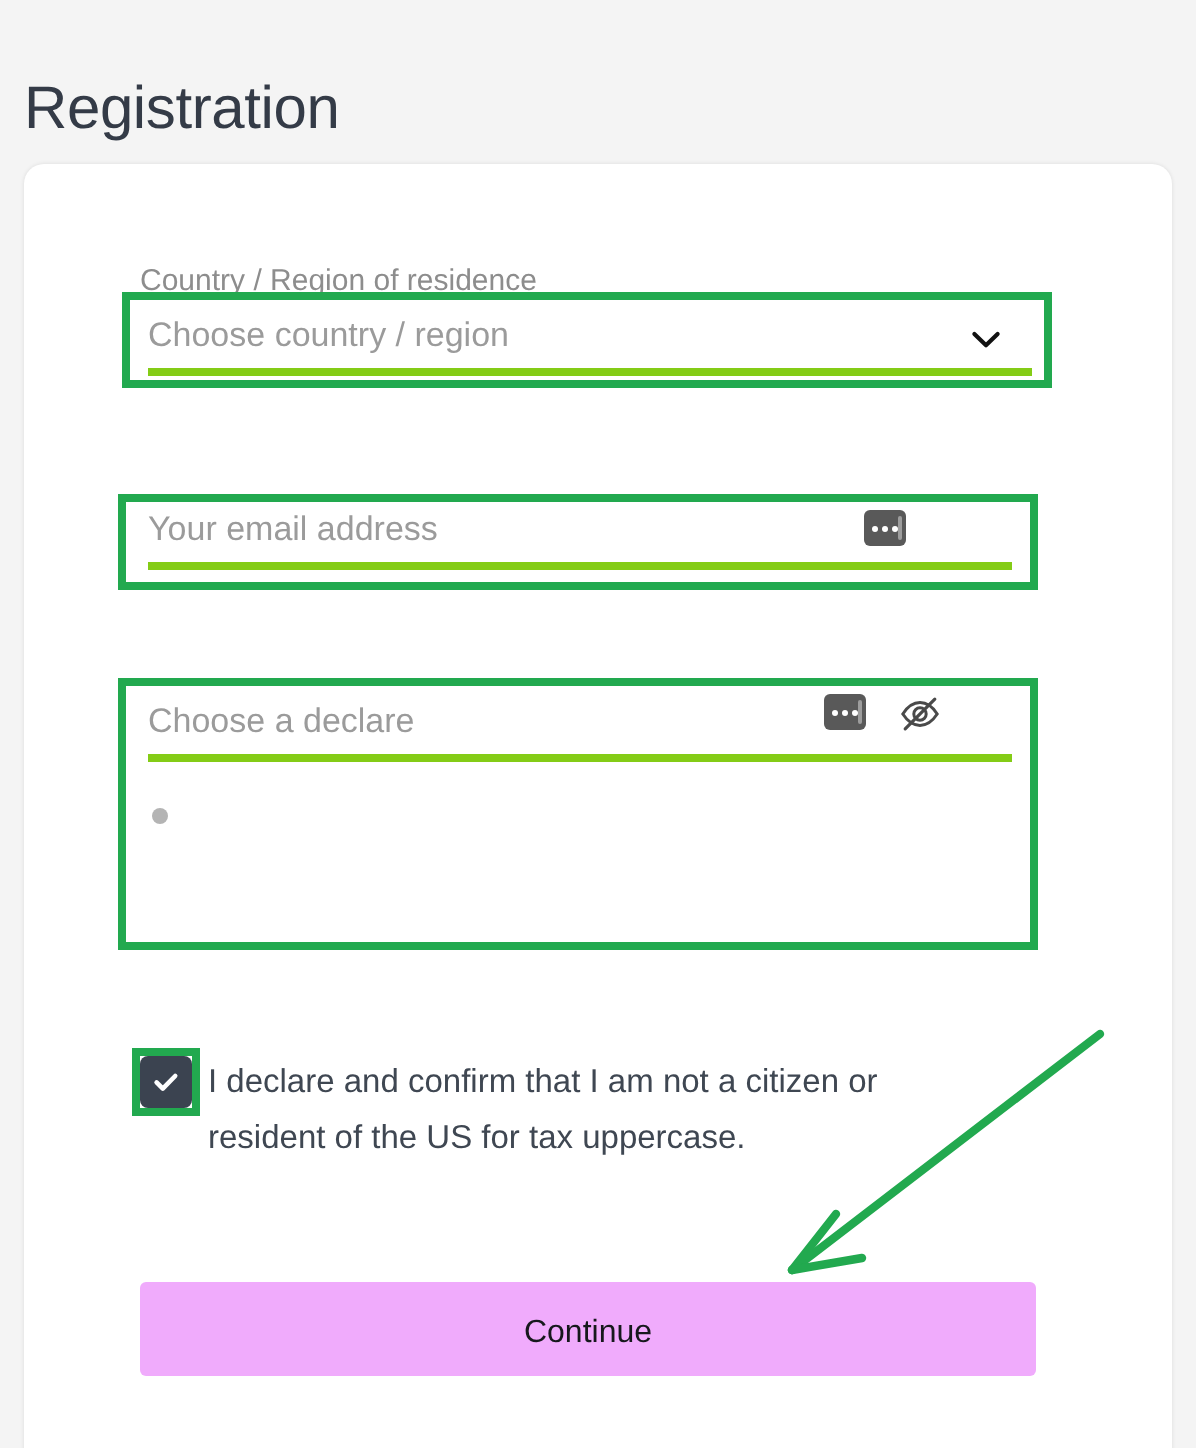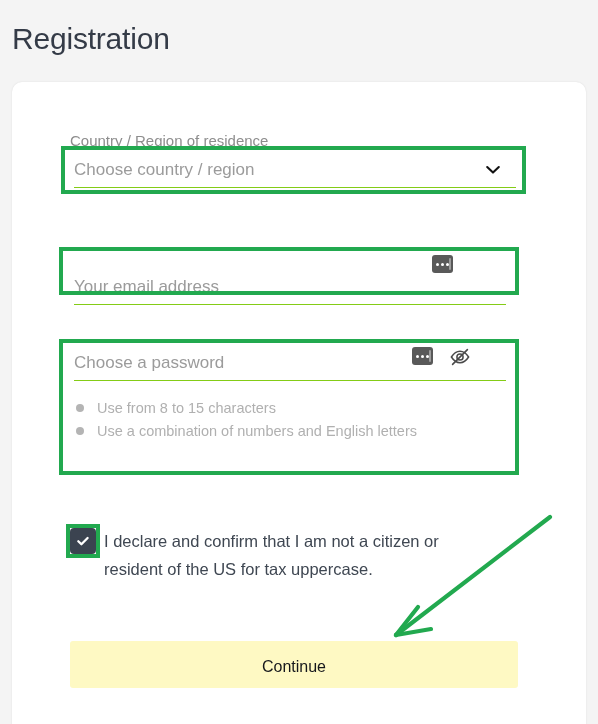--- a/index.html
+++ b/index.html
@@ -12,21 +12,21 @@
     background: #f4f4f4;
     font-family: "Liberation Sans", sans-serif;
     overflow: hidden;
     position: relative;
   }
 
   
   .page-title {
     position: absolute;
     left: 12px;
-    top: 22px;
+    top: 38px;
     font-size: 30px;
     font-weight: 400;
     color: #343b47;
     letter-spacing: -0.2px;
     white-space: nowrap;
   }
 
   
   .card {
     position: absolute;
@@ -48,21 +48,21 @@
   }
   .field-label {
     position: absolute;
     font-size: 15px;
     color: #8d8d8d;
     white-space: nowrap;
   }
   .field-input {
     position: absolute;
     box-sizing: border-box;
-    border-bottom: 1px solid #84cc16;
+    border-bottom: 4px solid #84cc16;
     display: flex;
     align-items: center;
   }
   .field-input .ph {
     font-size: 17px;
     color: #9b9b9b;
     white-space: nowrap;
   }
 
   
@@ -161,21 +161,21 @@
     color: #3f4752;
   }
 
   
   .continue-btn {
     position: absolute;
     left: 70px;
     top: 641px;
     width: 448px;
     height: 47px;
-    background: #fef9c3;
+    background: #f0abfc;
     border: none;
     border-radius: 3px;
     font-family: "Liberation Sans", sans-serif;
     font-size: 16px;
     color: #16181c;
     cursor: pointer;
     padding: 17px;
   }
 
   
@@ -201,35 +201,35 @@
     <span class="ph">Choose country / region</span>
     <span class="chevron" style="right:14px; top:9px;">
       <svg width="18" height="18" viewBox="0 0 18 18">
         <path d="M3.2 6 L9 11.6 L14.8 6" fill="none" stroke="#111111" stroke-width="2.1" stroke-linecap="round" stroke-linejoin="round"></path>
       </svg>
     </span>
   </div>
 
   <div class="annot-box" style="left:49px; top:64px; width:465px; height:48px;"></div>
 
-  <div class="field-input" style="left:62px; top:187px; width:432px; height:36px;text-align:center;">
+  <div class="field-input" style="left:62px; top:167px; width:432px; height:36px;text-align:center;">
     <span class="ph">Your email address</span>
   </div>
 
   <span class="autofill-chip" style="left:420px; top:173px;">
     <i></i>
       <i></i>
       <i></i>
       <span class="bar"></span>
   </span>
 
   <div class="annot-box" style="left:47px; top:165px; width:460px; height:48px;"></div>
 
   <div class="field-input" style="left:62px; top:263px; width:432px; height:36px;">
-    <span class="ph">Choose a password</span>
+    <span class="ph">Choose a declare</span>
   </div>
 
   <span class="autofill-chip" style="left:400px; top:265px;">
     <i></i>
       <i></i>
       <i></i>
       <span class="bar"></span>
   </span>
 
   <span class="eye-off" style="left:437px; top:264px;">
@@ -241,25 +241,20 @@
     </svg>
   </span>
 
   <div class="annot-box" style="left:47px; top:257px; width:460px; height:136px;"></div>
 
 </div>
 
 <div class="hints">
   <div class="hint">
     <span class="dot"></span>
-    <span class="txt">Use from 8 to 15 characters</span>
-  </div>
-  <div class="hint">
-    <span class="dot"></span>
-    <span class="txt">Use a combination of numbers and English letters</span>
   </div>
 </div>
 
 <div class="checkbox">
   <svg width="16" height="16" viewBox="0 0 16 16">
     <path d="M3.3 8.2 L6.4 11.3 L12.6 5.0" fill="none" stroke="#ffffff" stroke-width="2.3" stroke-linecap="round" stroke-linejoin="round"></path>
   </svg>
 </div>
 
 <div class="annot-box" style="left:66px; top:524px; width:34px; height:34px;"></div>

